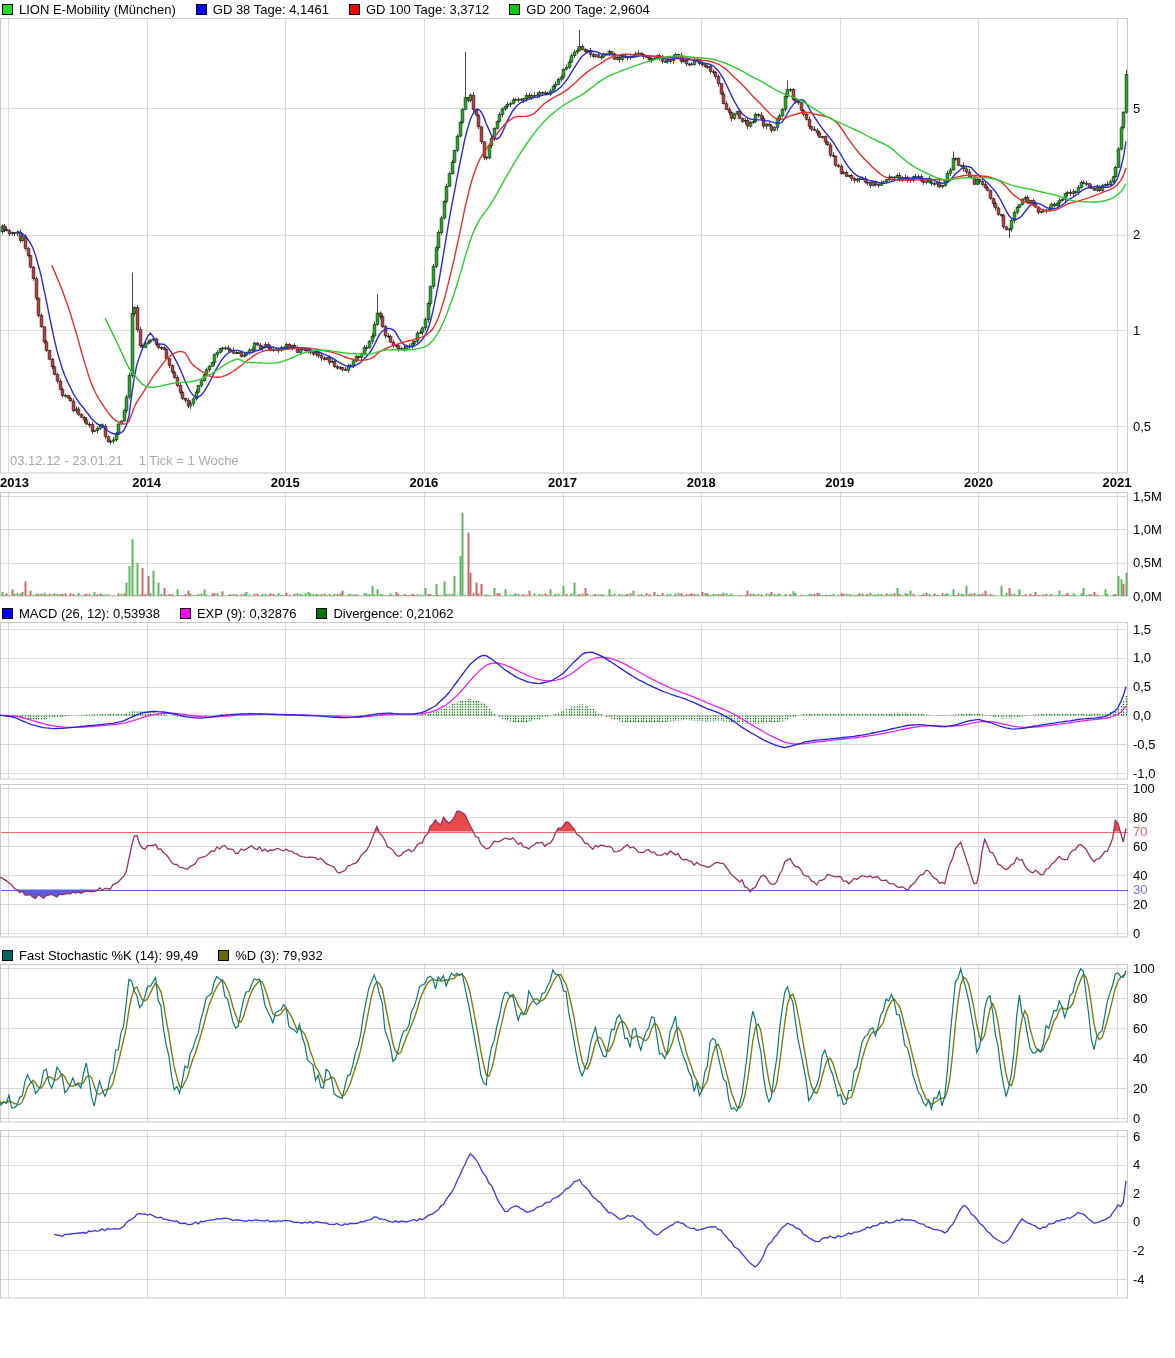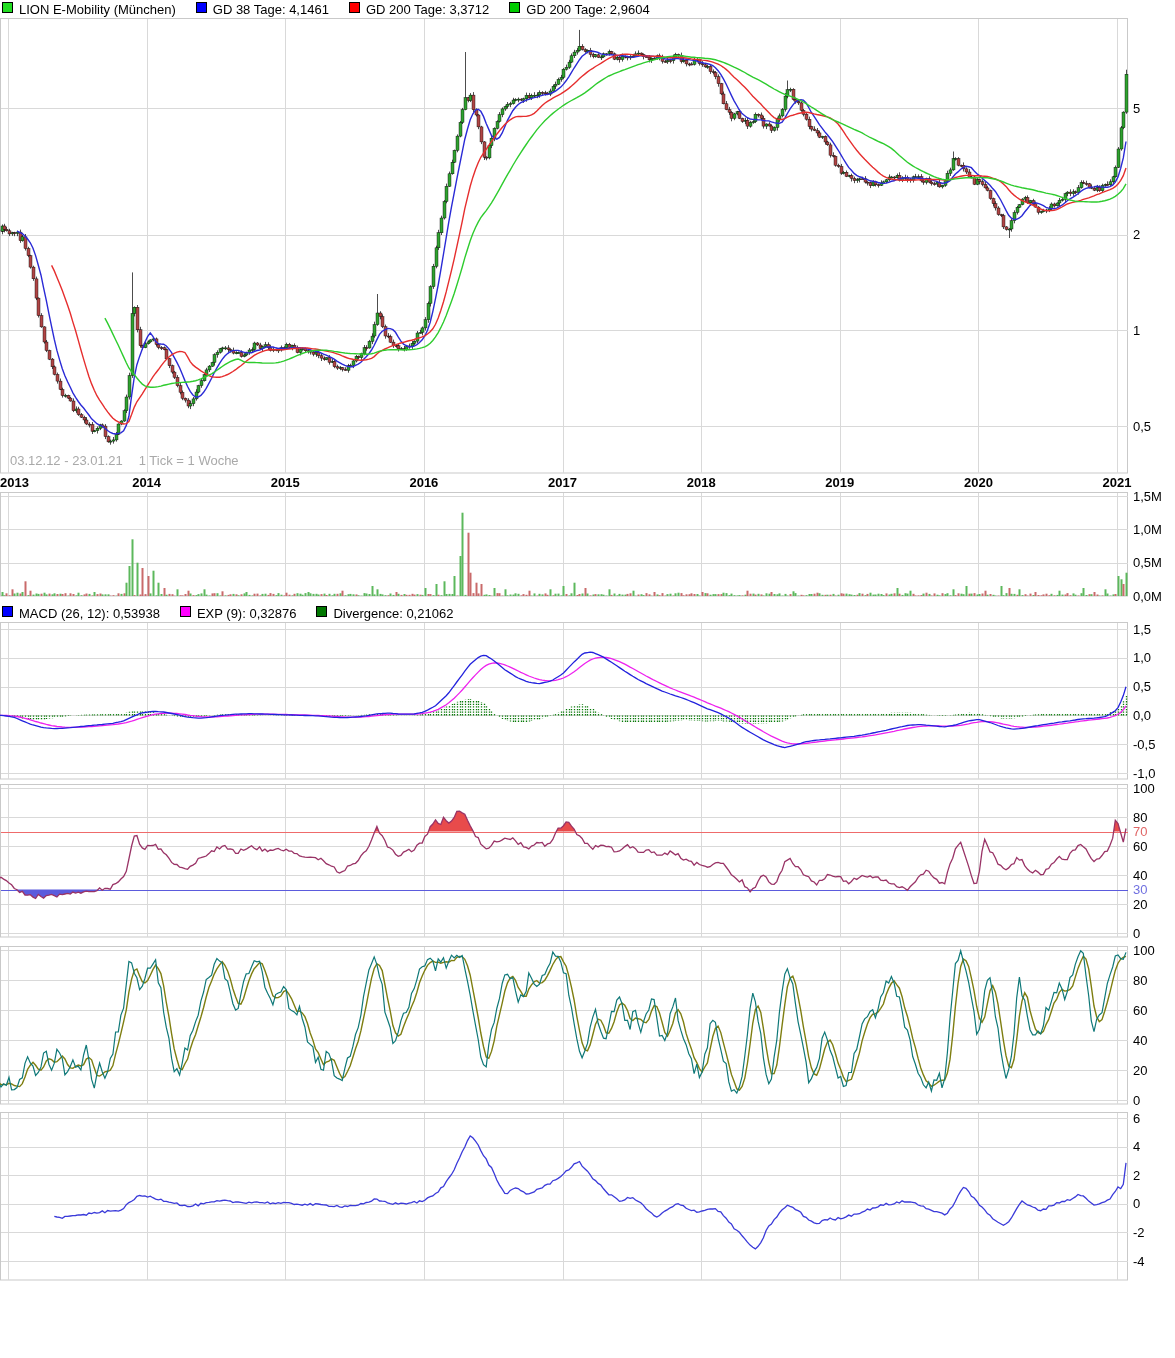--- a/index.html
+++ b/index.html
@@ -1,20 +1,20 @@
 <!DOCTYPE html>
 <html><head>
 <meta charset="utf-8">
 <style>
   html,body{margin:0;padding:0;background:#fff;}
   .page{position:relative;width:1175px;height:1358px;background:#fff;
         font-family:"Liberation Sans",sans-serif;font-size:13px;color:#000;overflow:hidden;}
   .panel{position:relative;}
   .legend{display:flex;align-items:center;gap:20px;height:18px;padding-left:2px;}
-  .legend .item{display:flex;white-space:nowrap;}
+  .legend .item{display:flex;align-items:center;white-space:nowrap;}
   .legend .sw{display:inline-block;width:9px;height:9px;border:1px solid #000;margin-right:6px;flex:none;}
   .legend .lb{font-size:13px;color:#000;}
   svg{display:block;}
   svg text{font-family:"Liberation Sans",sans-serif;}
   .note{position:absolute;left:10px;top:453px;color:#a9a9a9;font-size:13px;display:flex;gap:16px;pointer-events:none;}
 </style>
 </head>
 <body>
 
 <div class="page">
@@ -23,21 +23,21 @@
         <span class="item">
           <span class="sw" style="background: rgb(34, 221, 34);"></span>
           <span class="lb">LION E-Mobility (München)</span>
         </span>
         <span class="item">
           <span class="sw" style="background: rgb(0, 0, 255);"></span>
           <span class="lb">GD 38 Tage: 4,1461</span>
         </span>
         <span class="item">
           <span class="sw" style="background: rgb(255, 0, 0);"></span>
-          <span class="lb">GD 200 Tage: 3,3712</span>
+          <span class="lb">GD 100 Tage: 3,3712</span>
         </span>
         <span class="item">
           <span class="sw" style="background: rgb(0, 204, 0);"></span>
           <span class="lb">GD 200 Tage: 2,9604</span>
         </span>
       </div>
     <svg id="svg-0" width="1175" height="474">
         <rect x="0.5" y="0.5" width="1127" height="454.5" fill="none" stroke="#c9c9c9" stroke-width="1"></rect>
         <line x1="8.5" y1="1" x2="8.5" y2="455" stroke="#d9d9d9"></line>
         <line x1="147.5" y1="1" x2="147.5" y2="455" stroke="#d9d9d9"></line>
@@ -1444,20 +1444,30 @@
         <polygon points="1113.7,47.5 1115.3,36.2 1118.0,39.5 1120.2,47.5" fill="#e84b4b" stroke="none"></polygon>
         <polygon points="1125.4,47.5 1126.0,44.5 1126.0,47.5" fill="#e84b4b" stroke="none"></polygon>
         <polygon points="16.6,105.5 17.0,105.7 19.6,108.4 22.3,107.4 25.0,111.0 27.6,111.2 30.3,110.7 33.0,113.1 35.6,114.5 38.3,110.5 41.0,112.5 43.6,114.2 46.3,111.6 48.9,111.2 51.6,110.4 54.3,111.7 56.9,113.0 59.6,110.1 62.3,110.7 64.9,110.0 67.6,109.4 70.3,110.1 72.9,108.1 75.6,109.1 78.3,108.1 80.9,109.2 83.6,107.9 86.3,107.2 88.9,107.6 91.6,107.7 94.3,107.6 96.9,106.8 98.2,105.5" fill="#5b5bdd" stroke="none"></polygon>
         <polygon points="101.4,105.5 102.3,106.2 103.3,105.5" fill="#5b5bdd" stroke="none"></polygon>
         <polygon points="748.5,105.5 750.1,107.9 752.0,105.5" fill="#5b5bdd" stroke="none"></polygon>
         <polygon points="906.4,105.5 907.4,106.3 908.0,105.5" fill="#5b5bdd" stroke="none"></polygon>
         <polyline points="-1.7,94.7 1.0,93.3 3.6,95.1 6.3,96.6 9.0,99.1 11.6,100.8 14.3,104.5 17.0,105.7 19.6,108.4 22.3,107.4 25.0,111.0 27.6,111.2 30.3,110.7 33.0,113.1 35.6,114.5 38.3,110.5 41.0,112.5 43.6,114.2 46.3,111.6 48.9,111.2 51.6,110.4 54.3,111.7 56.9,113.0 59.6,110.1 62.3,110.7 64.9,110.0 67.6,109.4 70.3,110.1 72.9,108.1 75.6,109.1 78.3,108.1 80.9,109.2 83.6,107.9 86.3,107.2 88.9,107.6 91.6,107.7 94.3,107.6 96.9,106.8 99.6,104.0 102.3,106.2 104.9,104.3 107.6,104.5 110.3,105.2 112.9,100.6 115.6,99.7 118.3,97.9 120.9,95.0 123.6,92.6 126.3,87.4 128.9,75.0 131.6,62.0 134.3,52.0 136.9,51.6 139.6,60.1 142.3,63.9 144.9,65.4 147.6,61.5 150.3,61.6 152.9,61.5 155.6,60.4 158.3,65.2 160.9,64.9 163.6,68.9 166.3,70.8 168.9,74.2 171.6,78.4 174.2,80.3 176.9,80.5 179.6,83.2 182.2,83.6 184.9,84.6 187.6,85.3 190.2,82.3 192.9,81.1 195.6,79.3 198.2,74.5 200.9,73.7 203.6,72.8 206.2,72.0 208.9,69.6 211.6,66.8 214.2,67.6 216.9,63.0 219.6,65.0 222.2,62.3 224.9,61.4 227.6,65.1 230.2,64.9 232.9,65.5 235.6,69.4 238.2,69.3 240.9,65.0 243.6,66.3 246.2,65.2 248.9,63.4 251.6,61.8 254.2,64.3 256.9,65.6 259.6,62.9 262.2,67.0 264.9,65.1 267.6,67.6 270.2,66.0 272.9,66.4 275.6,65.2 278.2,64.4 280.9,66.0 283.6,66.9 286.2,65.3 288.9,67.1 291.6,67.1 294.2,69.3 296.9,69.6 299.5,71.9 302.2,72.6 304.9,73.1 307.5,73.4 310.2,73.2 312.9,73.3 315.5,73.7 318.2,75.7 320.9,74.2 323.5,76.7 326.2,79.6 328.9,80.8 331.5,82.2 334.2,83.0 336.9,87.8 339.5,89.0 342.2,87.6 344.9,86.5 347.5,82.0 350.2,81.5 352.9,79.9 355.5,79.3 358.2,76.5 360.9,71.9 363.5,68.8 366.2,66.9 368.9,62.2 371.5,56.1 374.2,49.0 376.9,42.4 379.5,49.2 382.2,51.7 384.9,56.5 387.5,63.0 390.2,64.0 392.9,66.1 395.5,70.2 398.2,72.3 400.9,71.4 403.5,68.1 406.2,66.8 408.9,65.3 411.5,67.7 414.2,66.0 416.9,61.3 419.5,59.2 422.2,59.1 424.8,52.5 427.5,50.2 430.2,42.7 432.8,40.0 435.5,35.9 438.2,39.4 440.8,40.5 443.5,33.3 446.2,36.7 448.8,39.1 451.5,37.1 454.2,33.4 456.8,27.3 459.5,27.2 462.2,28.9 464.8,30.2 467.5,36.3 470.2,41.7 472.8,46.6 475.5,52.5 478.2,53.6 480.8,60.2 483.5,62.4 486.2,64.9 488.8,64.2 491.5,61.4 494.2,57.1 496.8,57.9 499.5,57.5 502.2,55.9 504.8,54.1 507.5,54.8 510.2,55.5 512.8,53.9 515.5,56.9 518.2,60.3 520.8,58.7 523.5,62.8 526.2,63.4 528.8,64.9 531.5,62.1 534.2,61.0 536.8,58.5 539.5,58.8 542.2,58.4 544.8,62.3 547.5,59.9 550.1,59.2 552.8,55.5 555.5,49.0 558.1,44.1 560.8,44.2 563.5,41.7 566.1,37.9 568.8,38.3 571.5,42.1 574.1,45.0 576.8,50.5 579.5,51.8 582.1,54.5 584.8,59.3 587.5,59.4 590.1,62.6 592.8,65.3 595.5,61.5 598.1,62.9 600.8,61.2 603.5,61.4 606.1,62.6 608.8,62.5 611.5,63.2 614.1,67.8 616.8,67.6 619.5,67.0 622.1,65.1 624.8,62.6 627.5,60.7 630.1,64.0 632.8,62.7 635.5,64.7 638.1,68.2 640.8,68.4 643.5,68.4 646.1,66.1 648.8,65.7 651.5,68.6 654.1,67.9 656.8,71.2 659.5,71.1 662.1,71.2 664.8,69.1 667.5,70.6 670.1,67.0 672.8,68.9 675.5,70.9 678.1,69.6 680.8,74.2 683.4,76.1 686.1,75.1 688.8,76.8 691.4,77.3 694.1,81.2 696.8,78.4 699.4,80.5 702.1,81.4 704.8,82.0 707.4,83.2 710.1,82.7 712.8,80.5 715.4,78.9 718.1,78.4 720.8,79.4 723.4,79.3 726.1,83.0 728.8,86.7 731.4,90.9 734.1,92.8 736.8,95.2 739.4,97.9 742.1,95.9 744.8,102.7 747.4,104.0 750.1,107.9 752.8,104.6 755.4,103.3 758.1,97.2 760.8,92.6 763.4,91.2 766.1,93.0 768.8,97.9 771.4,100.1 774.1,100.3 776.8,97.6 779.4,90.6 782.1,86.3 784.8,77.6 787.4,76.1 790.1,74.5 792.8,79.5 795.4,82.6 798.1,82.7 800.8,85.8 803.4,90.8 806.1,91.8 808.7,92.7 811.4,96.9 814.1,98.0 816.7,101.0 819.4,96.3 822.1,96.4 824.7,94.8 827.4,90.5 830.1,91.0 832.7,92.2 835.4,92.8 838.1,92.5 840.7,92.6 843.4,97.4 846.1,96.9 848.7,99.8 851.4,97.5 854.1,94.2 856.7,95.4 859.4,93.6 862.1,91.4 864.7,92.3 867.4,93.1 870.1,91.8 872.7,93.7 875.4,92.8 878.1,93.0 880.7,96.1 883.4,96.7 886.1,96.0 888.7,99.0 891.4,99.8 894.1,99.8 896.7,102.7 899.4,103.6 902.1,102.8 904.7,104.2 907.4,106.3 910.1,102.8 912.7,100.3 915.4,97.8 918.1,93.4 920.7,90.9 923.4,90.1 926.1,86.2 928.7,87.2 931.4,91.2 934.0,93.9 936.7,95.3 939.4,99.2 942.0,98.5 944.7,99.9 947.4,88.4 950.0,79.9 952.7,74.3 955.4,64.8 958.0,61.4 960.7,58.2 963.4,66.5 966.0,74.4 968.7,82.6 971.4,91.9 974.0,99.5 976.7,99.2 979.4,87.4 982.0,67.3 984.7,55.4 987.4,61.5 990.0,67.9 992.7,68.7 995.4,74.0 998.0,80.2 1000.7,81.3 1003.4,84.2 1006.0,85.8 1008.7,83.9 1011.4,80.5 1014.0,79.7 1016.7,73.5 1019.4,76.1 1022.0,75.6 1024.7,81.6 1027.4,85.1 1030.0,87.5 1032.7,88.9 1035.4,86.3 1038.0,88.1 1040.7,90.7 1043.4,90.4 1046.0,85.4 1048.7,84.5 1051.4,80.2 1054.0,78.6 1056.7,75.0 1059.3,72.4 1062.0,75.2 1064.7,75.6 1067.3,75.6 1070.0,69.3 1072.7,66.4 1075.3,65.9 1078.0,61.6 1080.7,60.4 1083.3,62.7 1086.0,64.9 1088.7,70.2 1091.3,74.7 1094.0,77.5 1096.7,75.1 1099.3,74.6 1102.0,71.5 1104.7,67.6 1107.3,67.1 1110.0,61.2 1112.7,54.2 1115.3,36.2 1118.0,39.5 1120.7,49.0 1123.3,58.0 1126.0,44.5" fill="none" stroke="#993366" stroke-width="1.3"></polyline>
       </svg>
   </div>
   <div class="panel">
+    <div class="legend" id="legend-4">
+        <span class="item">
+          <span class="sw" style="background: rgb(0, 102, 102);"></span>
+          <span class="lb">Fast Stochastic %K (14): 99,49</span>
+        </span>
+        <span class="item">
+          <span class="sw" style="background: rgb(107, 107, 0);"></span>
+          <span class="lb">%D (3): 79,932</span>
+        </span>
+      </div>
     <svg id="svg-4" width="1175" height="166">
         <rect x="0.5" y="0.5" width="1127" height="157.5" fill="none" stroke="#c9c9c9" stroke-width="1"></rect>
         <line x1="8.5" y1="1" x2="8.5" y2="158" stroke="#d9d9d9"></line>
         <line x1="147.5" y1="1" x2="147.5" y2="158" stroke="#d9d9d9"></line>
         <line x1="285.5" y1="1" x2="285.5" y2="158" stroke="#d9d9d9"></line>
         <line x1="424.5" y1="1" x2="424.5" y2="158" stroke="#d9d9d9"></line>
         <line x1="563.5" y1="1" x2="563.5" y2="158" stroke="#d9d9d9"></line>
         <line x1="701.5" y1="1" x2="701.5" y2="158" stroke="#d9d9d9"></line>
         <line x1="840.5" y1="1" x2="840.5" y2="158" stroke="#d9d9d9"></line>
         <line x1="978.5" y1="1" x2="978.5" y2="158" stroke="#d9d9d9"></line>

